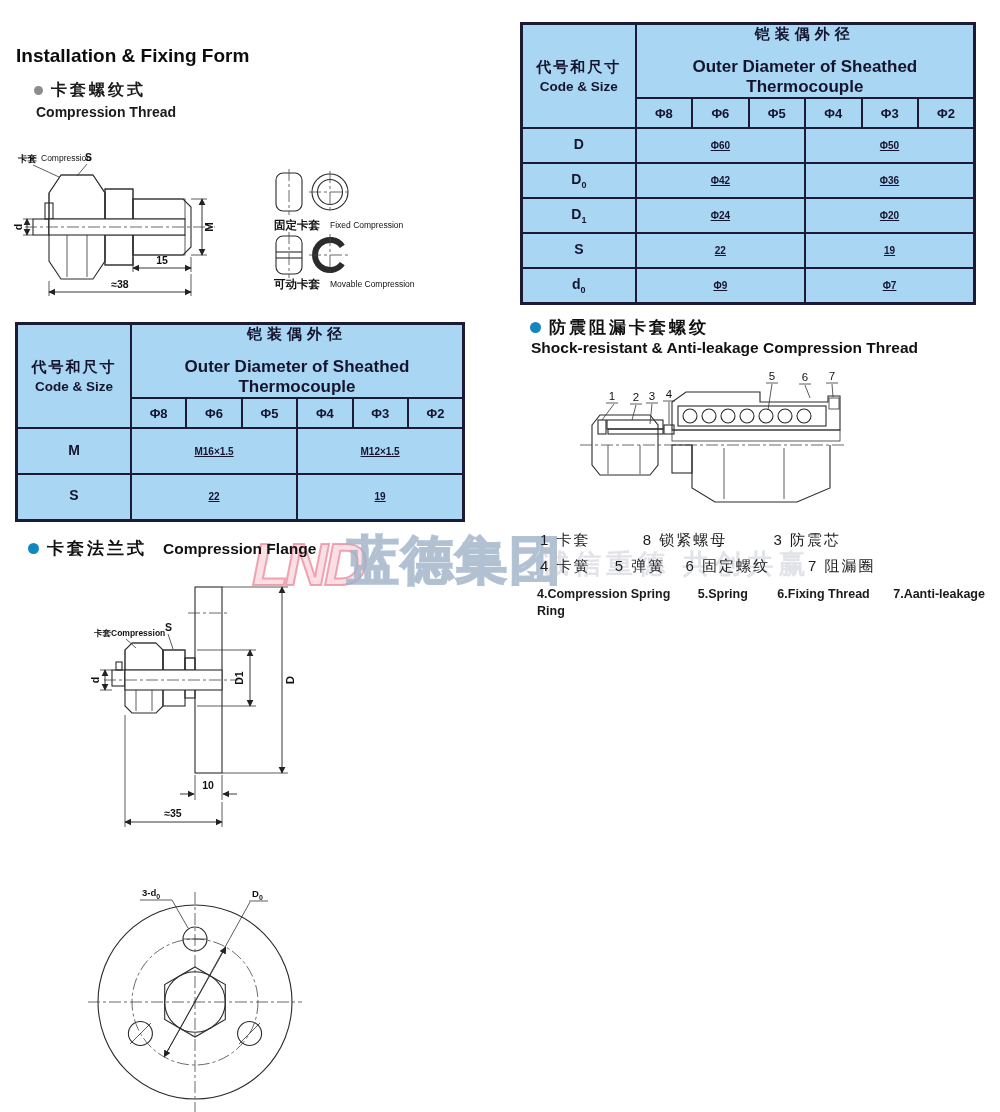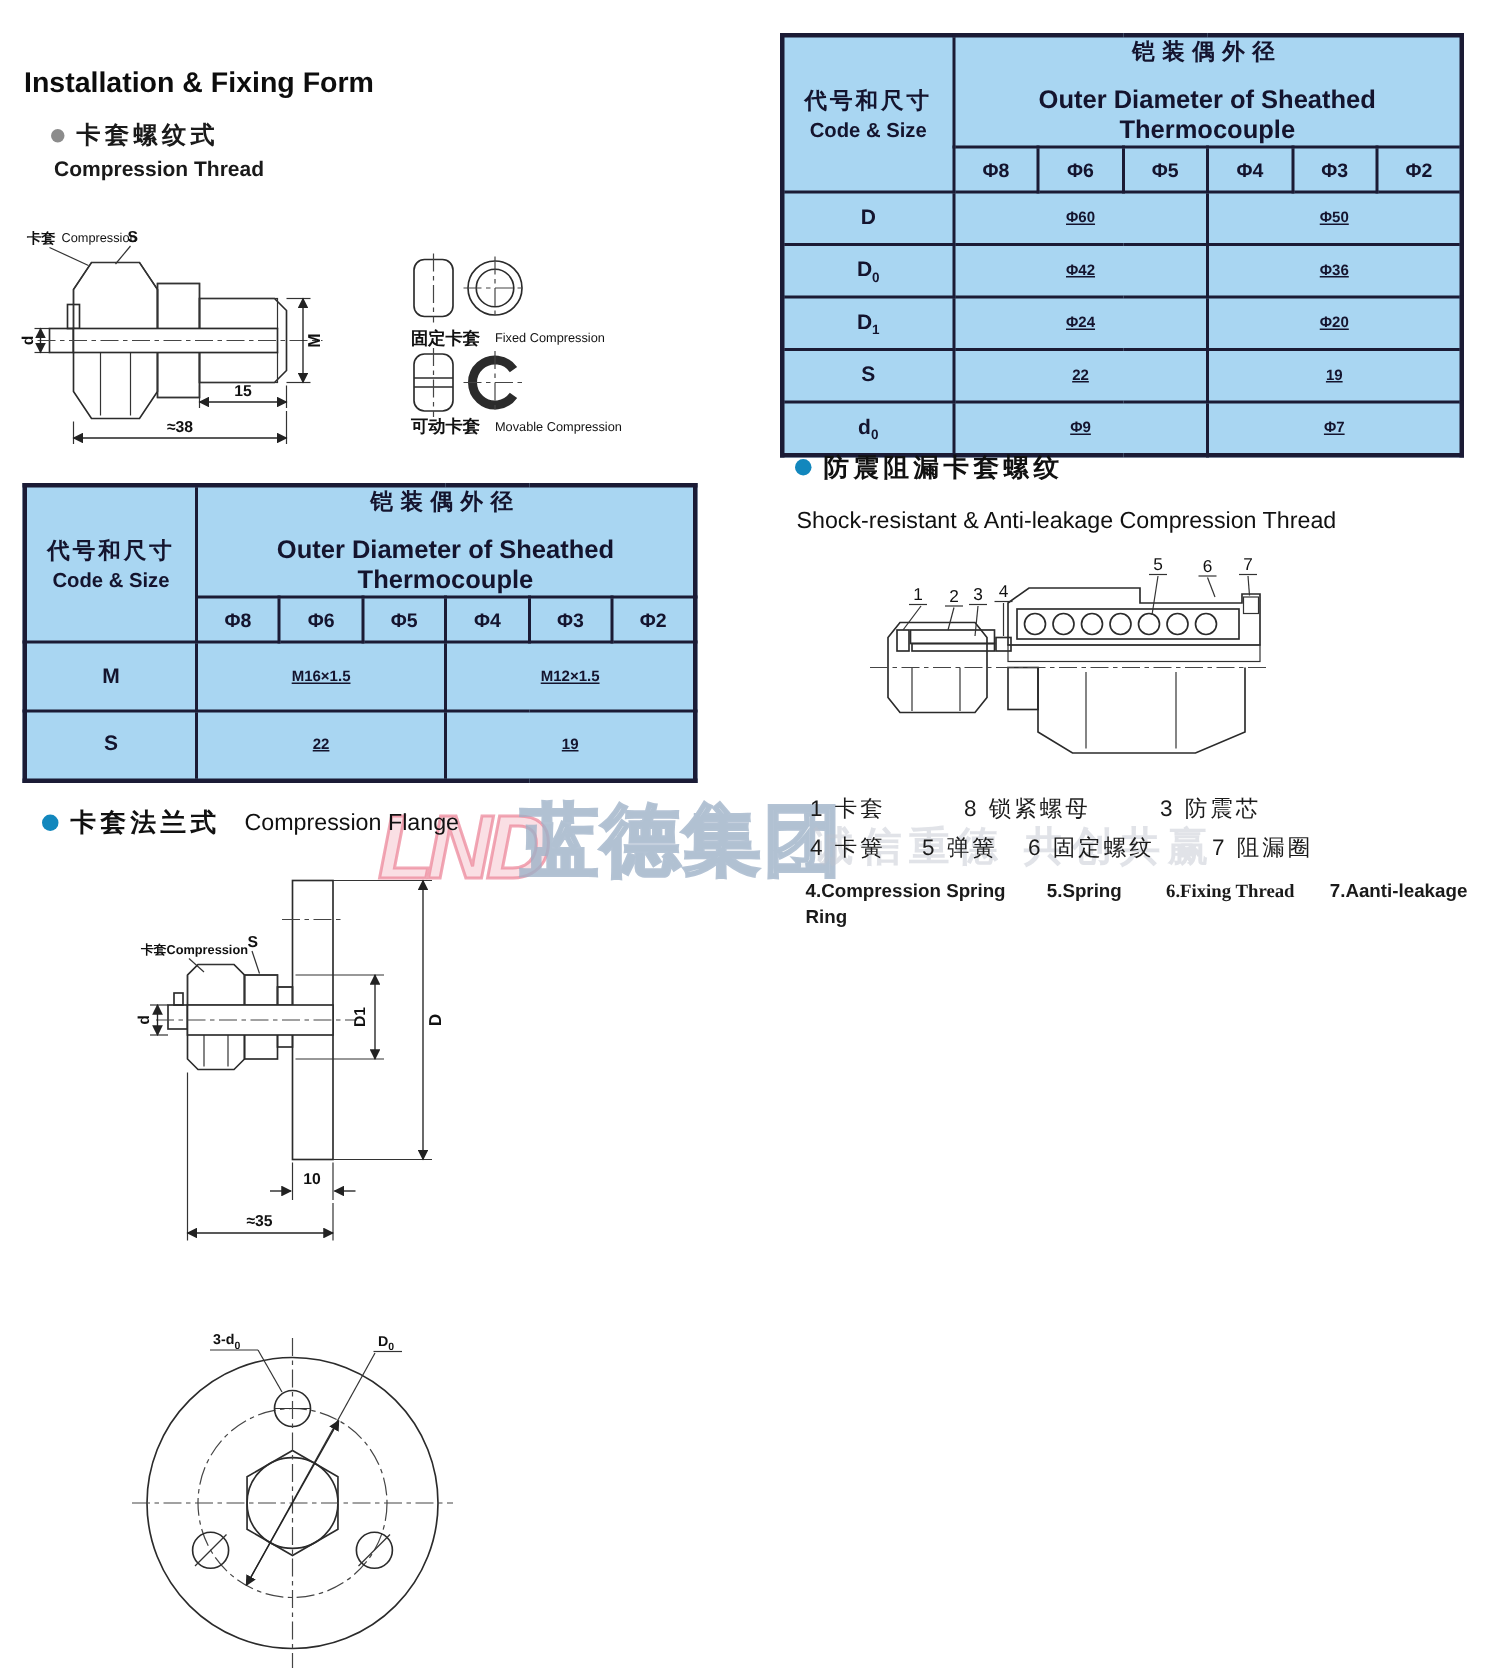--- a/index.html
+++ b/index.html
@@ -12,21 +12,21 @@
   .h-row { display:flex; align-items:center; gap:8px; }
   .bullet { display:inline-block; border-radius:50%; }
   .bullet.blue  { width:17px; height:17px; background:#1287bd; }
   .bullet.blue.sm { width:11px; height:11px; }
   .bullet.gray  { width:9px;  height:9px;  background:#8c8c8c; }
   .t-main-cn { font-size:24px; font-weight:bold; letter-spacing:4px; color:#0d0d0d; }
   .t-main-en { font-size:19px; font-weight:bold; color:#0d0d0d; }
   .t-sub-cn  { font-size:16px; font-weight:bold; letter-spacing:3px; color:#1a1a1a; }
   .t-sub-en  { font-size:14px; font-weight:bold; color:#1a1a1a; }
   .t-sec-cn  { font-size:17px; font-weight:bold; letter-spacing:3px; color:#111; }
-  .t-sec-en  { font-size:15.5px; font-weight:normal; color:#111; }
+  .t-sec-en  { font-size:15.5px; font-weight:bold; color:#111; }
 
   
   table.spec { border-collapse:collapse; table-layout:fixed; width:100%; height:100%;
                background:#a9d6f2; border:3px solid #1b1b35; }
   table.spec td { border:2px solid #1b1b35; text-align:center; vertical-align:middle;
                   color:#14142e; padding:0; }
   .corner .cn { font-size:15px; font-weight:bold; letter-spacing:2px; }
   .corner .en { font-size:13.5px; font-weight:bold; margin-top:2px; }
   .spanhead .cn { font-size:15px; font-weight:bold; letter-spacing:5px; }
   .spanhead .en { font-size:17px; font-weight:bold; margin-top:13px; }
@@ -248,21 +248,21 @@
         </tr>
         <tr style="height:46px;">
           <td class="code"><span>S</span><sub></sub></td>
           <td colspan="3" class="val">22</td>
           <td colspan="3" class="val">19</td>
         </tr>
       </tbody>
     </table>
   </div>
 
-  <div class="abs h-row" style="left:530px; top:300px; z-index:1;">
+  <div class="abs h-row" style="left:530px; top:316px; z-index:1;">
     <span class="bullet blue sm"></span>
     <span class="t-sec-cn">防震阻漏卡套螺纹</span>
   </div>
   <div class="abs t-sec-en" style="left:531px; top:339px; z-index:1;">Shock-resistant &amp; Anti-leakage Compression Thread</div>
 
   <svg class="abs" style="left:572px; top:368px; z-index:1;" width="280" height="155" viewBox="0 0 280 155">
     <defs>
       <pattern id="hC" width="6" height="6" patternUnits="userSpaceOnUse" patternTransform="rotate(45)">
         <line x1="0" y1="0" x2="0" y2="6" stroke="#555" stroke-width="1"></line>
       </pattern>
@@ -328,21 +328,21 @@
       <span style="margin-right:14px;">5 弹簧</span>
       <span style="margin-right:32px;">6 固定螺纹</span>
       <span>7 阻漏圈</span>
     </div>
   </div>
 
   <div class="abs parts-en" style="left:537px; top:586px; z-index:1;">
     <div>
       <span style="margin-right:24px;">4.Compression Spring</span>
       <span style="margin-right:26px;">5.Spring</span>
-      <span style="margin-right:20px;font-family:Liberation Serif, serif;">6.Fixing Thread</span>
+      <span style="margin-right:20px;">6.Fixing Thread</span>
       <span>7.Aanti-leakage Ring</span>
     </div>
   </div>
 
   <div class="abs h-row" style="left:28px; top:537px; z-index:1;">
     <span class="bullet blue sm"></span>
     <span class="t-sec-cn">卡套法兰式</span>
     <span class="t-sec-en" style="margin-left:8px;">Compression Flange</span>
   </div>
 

